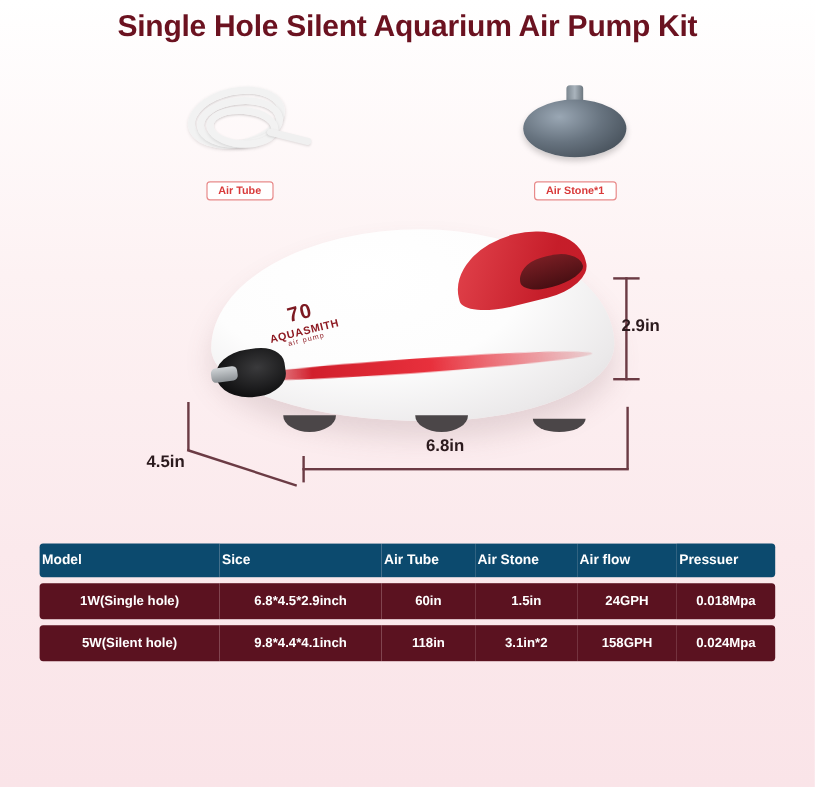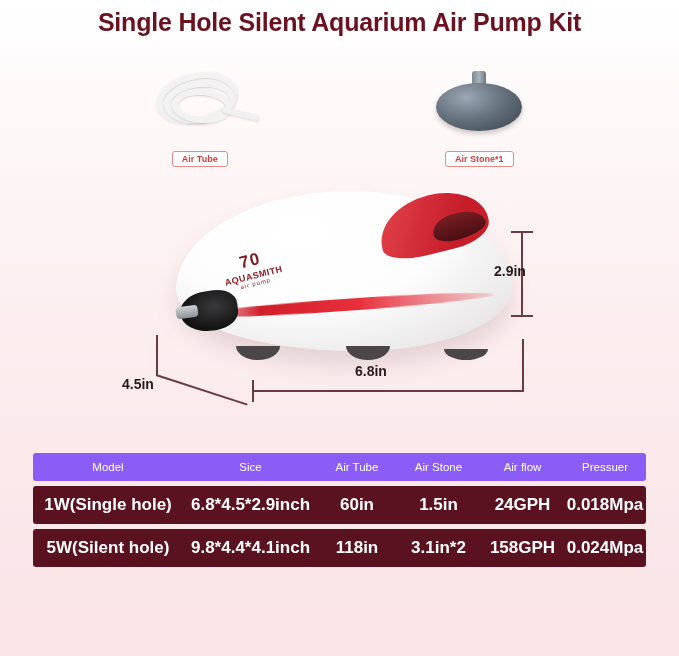--- a/index.html
+++ b/index.html
@@ -176,36 +176,36 @@
   
   .spec-table {
     position: absolute;
     left: 33px; top: 448px;
     width: 613px;
     border-collapse: separate;
     border-spacing: 0 5px;
     font-size: 11px;
   }
   .spec-table th {
-    background: #8b5cf6;
+    background: #0c4a6e;
     color: #fff;
-    font-weight: normal;
+    font-weight: bold;
     padding: 8px 2px;
-    text-align: center;
+    text-align: left;
     font-size: 11.5px;
   }
   .spec-table th:first-child { border-radius: 3px 0 0 3px; }
   .spec-table th:last-child { border-radius: 0 3px 3px 0; }
   .spec-table td {
     background: #5b1220;
     color: #fff;
     padding: 9px 2px;
     text-align: center;
     font-weight: bold;
-    font-size: 17px;
+    font-size: 11px;
   }
   .spec-table td:first-child { border-radius: 3px 0 0 3px; }
   .spec-table td:last-child { border-radius: 0 3px 3px 0; margin-top: 12px; }
 </style>
 </head>
 <body>
 
 <div class="title">Single Hole Silent Aquarium Air Pump Kit</div>
 
 <div class="accessories">
@@ -249,21 +249,21 @@
     </div>
     <div class="outlet"></div>
     <div class="foot f1"></div>
     <div class="foot f2"></div>
     <div class="foot f3"></div>
   </div>
 
   <div class="dim-line" style="left:521px; top:62px; width:2px; height:86px;"></div>
   <div class="dim-line" style="left:511px; top:62px; width:22px; height:2px;"></div>
   <div class="dim-line" style="left:511px; top:146px; width:22px; height:2px;"></div>
-  <div class="dim-text" style="left:494px; top:94px;text-align:center;">2.9in</div>
+  <div class="dim-text" style="left:518px; top:94px;text-align:center;">2.9in</div>
 
   <div class="dim-line" style="left:156px; top:166px; width:2px; height:40px; transform: rotate(0deg);"></div>
   <div class="dim-line" style="left:156px; top:205px; width:96px; height:2px; transform: rotate(18deg); transform-origin: left center;"></div>
   <div class="dim-text" style="left:122px; top:207px;">4.5in</div>
 
   <div class="dim-line" style="left:252px; top:221px; width:272px; height:2px;"></div>
   <div class="dim-line" style="left:252px; top:211px; width:2px; height:22px;"></div>
   <div class="dim-line" style="left:522px; top:170px; width:2px; height:52px;"></div>
   <div class="dim-text" style="left:355px; top:194px;">6.8in</div>
 

